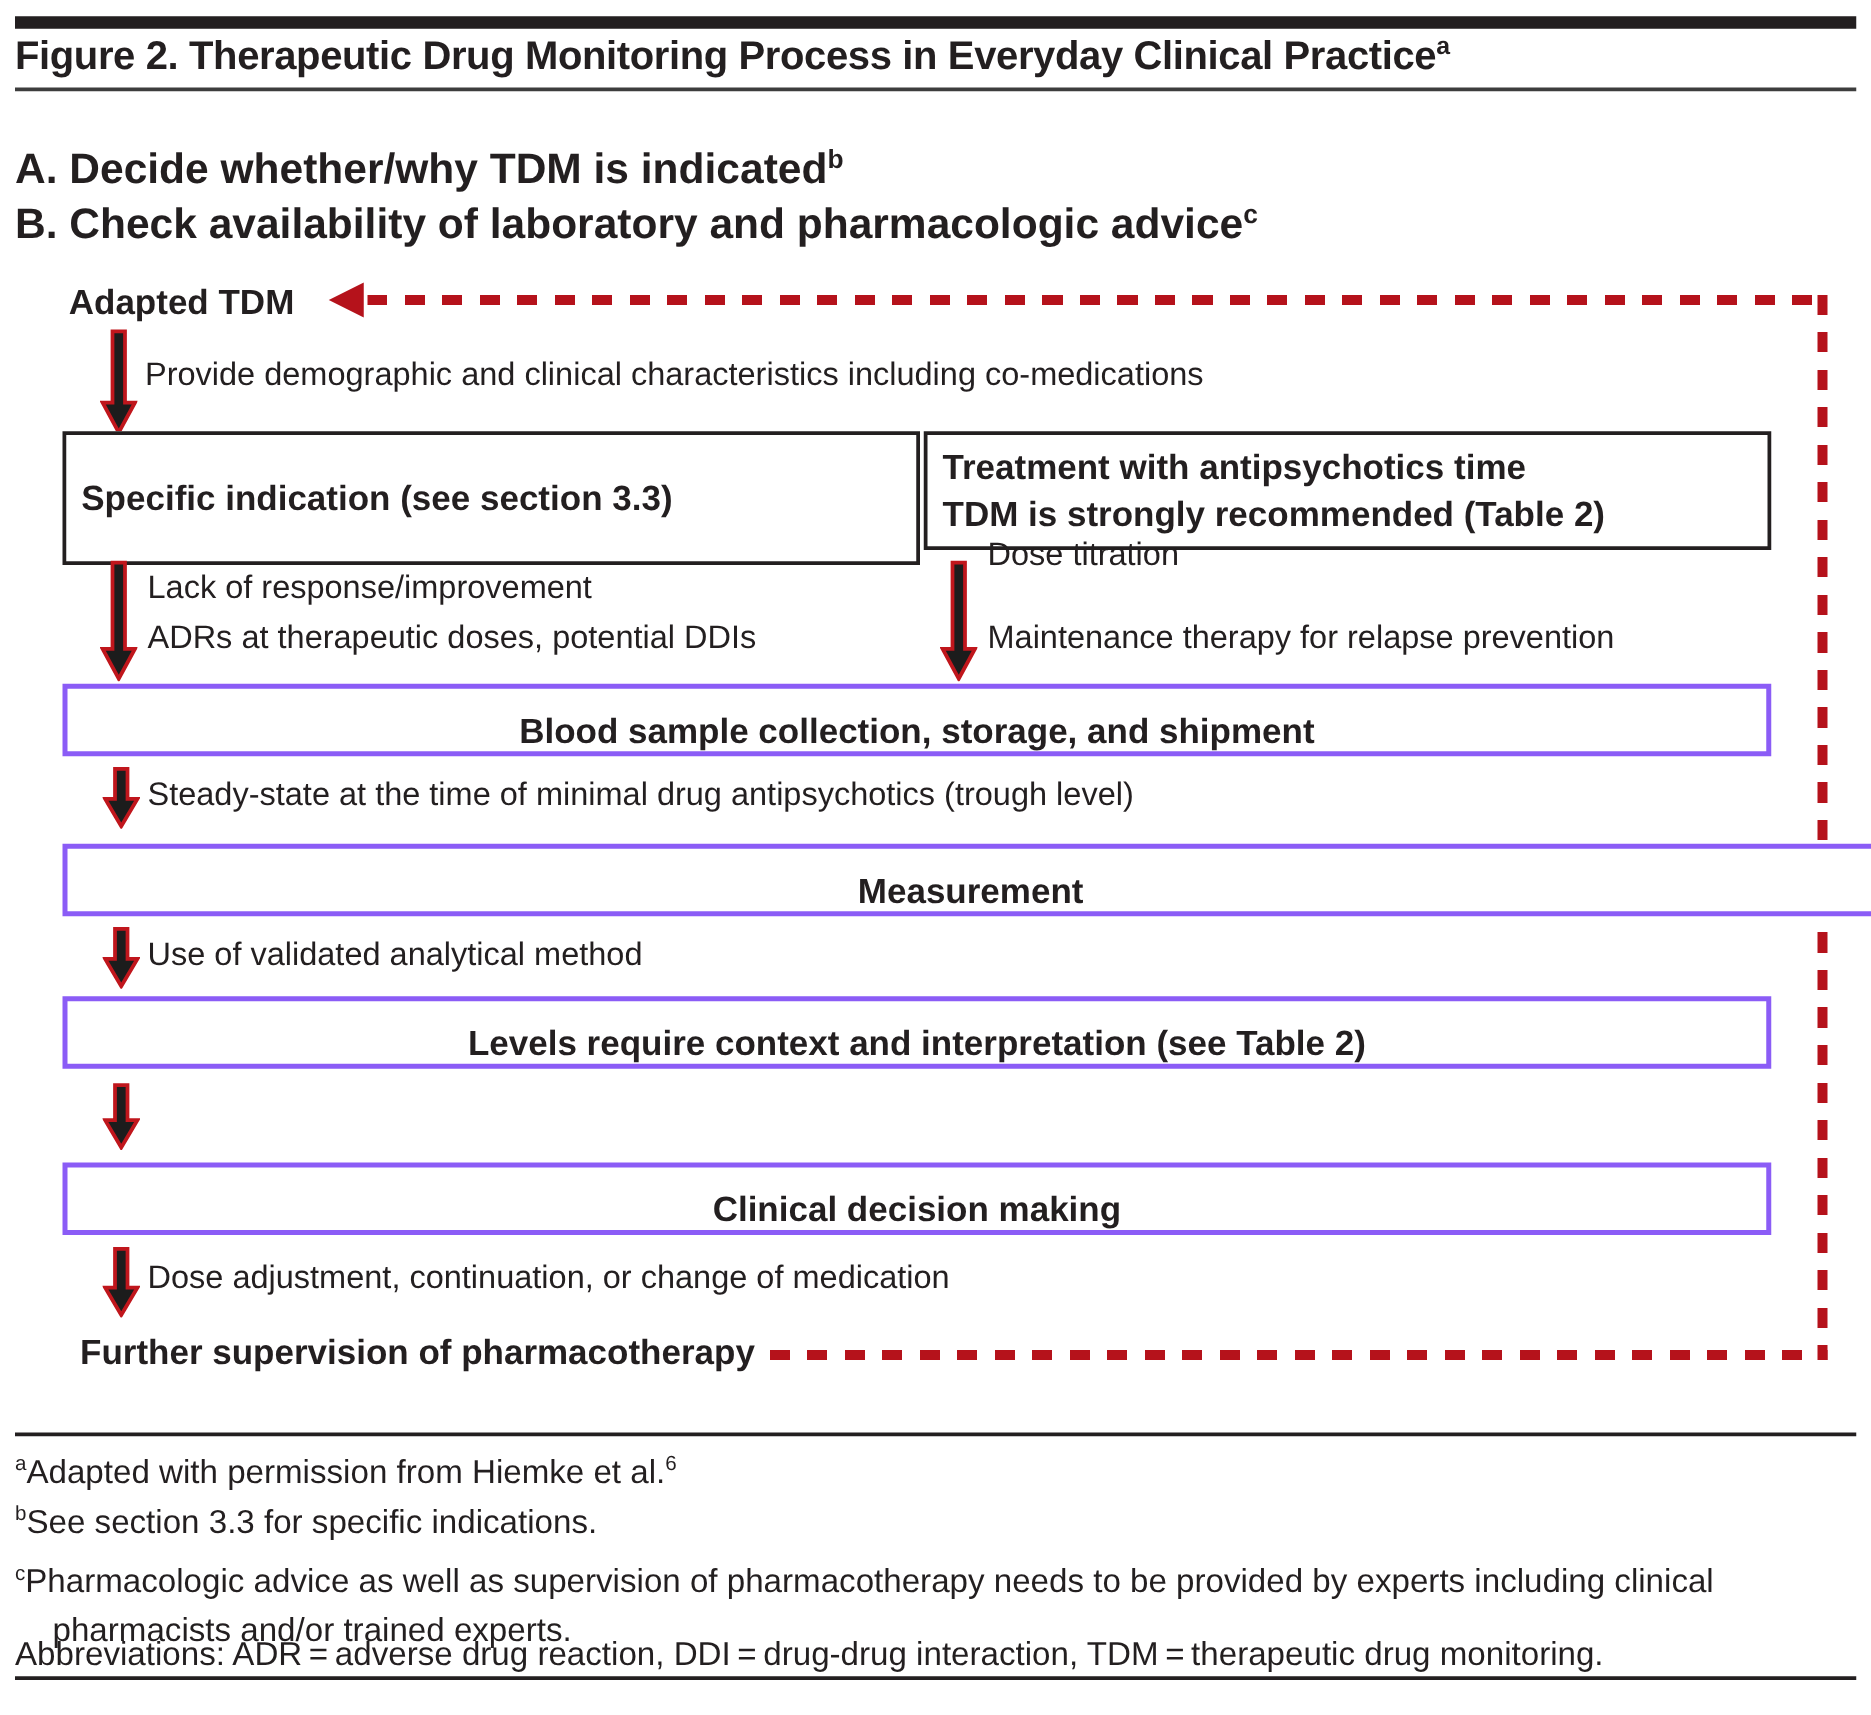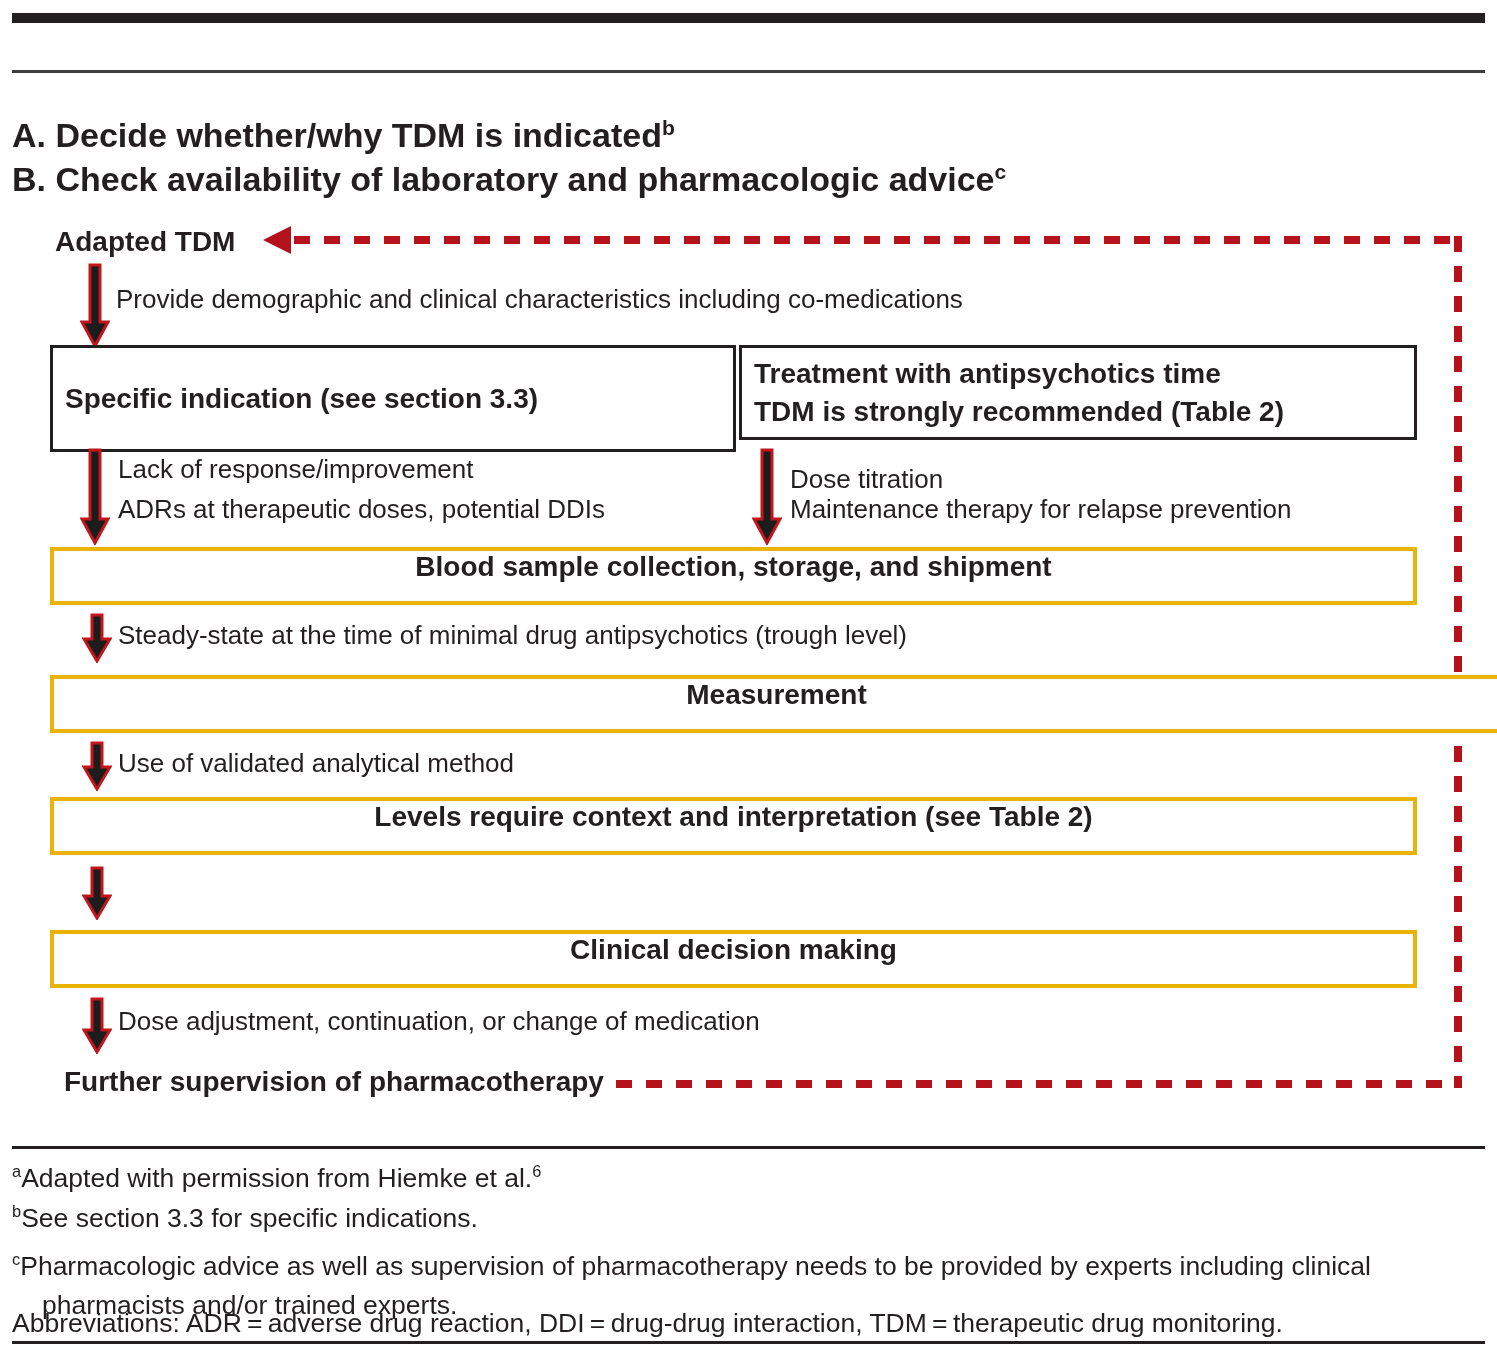--- a/index.html
+++ b/index.html
@@ -21,21 +21,21 @@
   .lbl { position:absolute; font-size:26px; white-space:nowrap; }
   .blbl { position:absolute; font-size:28px; font-weight:bold; white-space:nowrap; }
   .box {
     position:absolute; box-sizing:border-box; background:#fff;
     border:3px solid #231F20; display:flex; flex-direction:column;
     justify-content:center; padding-left:12px;
     font-size:28px; font-weight:bold; line-height:38px;
   }
   .bluebox {
     position:absolute; box-sizing:border-box; background:#fff;
-    border:4px solid #eab308; display:flex; align-items:flex-start; justify-content:center;
+    border:4px solid #8b5cf6; display:flex; align-items:flex-end; justify-content:center;
     font-size:28px; font-weight:bold;
   }
   .flow-arrow { position:absolute; }
   .dash-h {
     position:absolute; height:8px;
     background:repeating-linear-gradient(90deg,#B5121B 0,#B5121B 16px,transparent 16px,transparent 30px);
   }
   .dash-v {
     position:absolute; width:8px;
     background:repeating-linear-gradient(180deg,#B5121B 0,#B5121B 16px,transparent 16px,transparent 30px);
@@ -51,20 +51,23 @@
     position:absolute; left:0; white-space:normal; width:1440px;
     padding-left:30px; text-indent:-30px; line-height:39px;
   }
 </style>
 </head>
 <body>
 
 <div class="page">
 
   <div class="rule" style="left:12px; top:13px; width:1473px; height:10px;"></div>
+  <div class="title">
+    <span>Figure 2. Therapeutic Drug Monitoring Process in Everyday Clinical Practice</span><sup>a</sup>
+  </div>
   <div class="rule" style="left:12px; top:70px; width:1473px; height:3px; background:#3d3d3d;"></div>
 
   <div class="step-heading" style="top:116px;">
     <span>A. Decide whether/why TDM is indicated</span><sup>b</sup>
   </div>
   <div class="step-heading" style="top:160px;">
     <span>B. Check availability of laboratory and pharmacologic advice</span><sup>c</sup>
   </div>
 
   <div class="tri-left" style="left:263px; top:226px;"></div>
@@ -89,21 +92,21 @@
 
   <svg class="flow-arrow" style="left:80px; top:448px;" width="30" height="97" viewBox="0 0 30 97">
     <path d="M10 2 H20 V71 H28 L15 95 L2 71 H10 Z" fill="#1c1c1c" stroke="#C0161C" stroke-width="3"></path>
   </svg>
   <div class="lbl" style="left:118px; top:454px;">Lack of response/improvement</div>
   <div class="lbl" style="left:118px; top:494px;">ADRs at therapeutic doses, potential DDIs</div>
 
   <svg class="flow-arrow" style="left:752px; top:448px;" width="30" height="97" viewBox="0 0 30 97">
     <path d="M10 2 H20 V71 H28 L15 95 L2 71 H10 Z" fill="#1c1c1c" stroke="#C0161C" stroke-width="3"></path>
   </svg>
-  <div class="lbl" style="left:790px; top:464px;">Dose titration</div>
+  <div class="lbl" style="left:790px; top:428px;">Dose titration</div>
   <div class="lbl" style="left:790px; top:494px;">Maintenance therapy for relapse prevention</div>
 
   <div class="bluebox" style="left:50px; top:547px; width:1367px; height:58px;">
     <span>Blood sample collection, storage, and shipment</span>
   </div>
 
   <svg class="flow-arrow" style="left:82px; top:613px;" width="30" height="50" viewBox="0 0 30 50">
     <path d="M10 2 H20 V26 H28 L15 48 L2 26 H10 Z" fill="#1c1c1c" stroke="#C0161C" stroke-width="3"></path>
   </svg>
   <div class="lbl" style="left:118px; top:620px;">Steady-state at the time of minimal drug antipsychotics (trough level)</div>

